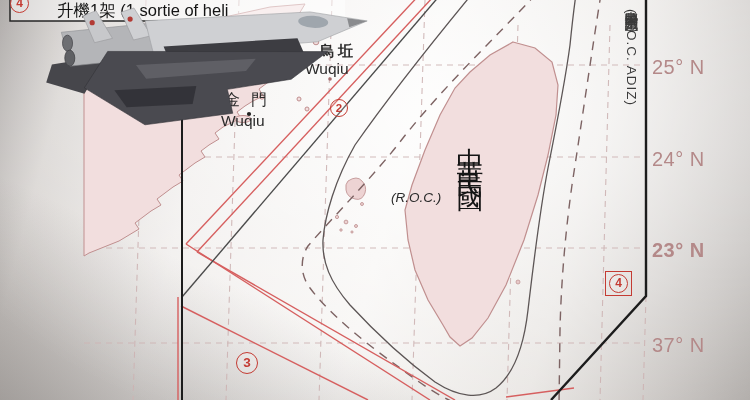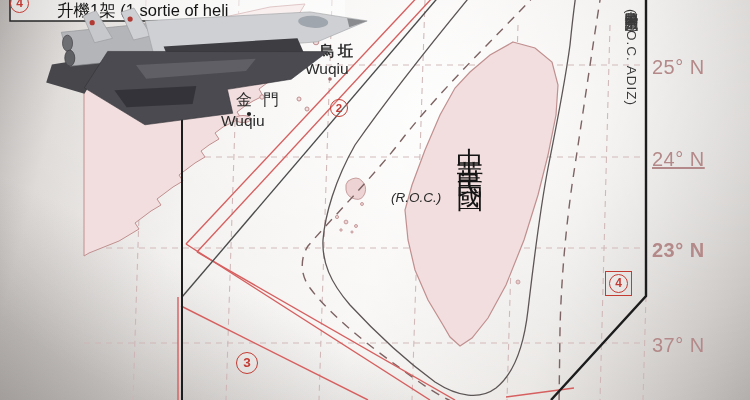--- a/index.html
+++ b/index.html
@@ -105,30 +105,30 @@
     <path d="M10,-5 L10,21 L345,21" fill="none" stroke="#262626" stroke-width="1.5"></path>
 
     <circle cx="249" cy="114" r="2.1" fill="#222"></circle>
   </svg>
 
   <div id="caption-text">升機1架 (1 sortie of heli</div>
 
   <div class="lbl cjk" style="left:319px;top:42px;font-size:15px;letter-spacing:4px;font-weight:bold;">烏坵</div>
   <div class="lbl" style="left:305px;top:60px;font-size:15.5px;">Wuqiu</div>
 
-  <div class="lbl cjk" style="left:236px;top:90px;font-size:16px;letter-spacing:11px;">金門</div>
+  <div class="lbl cjk" style="left:224px;top:90px;font-size:16px;letter-spacing:11px;">金門</div>
   <div class="lbl" style="left:221px;top:112px;font-size:15.5px;">Wuqiu</div>
 
   <div class="lbl cjk vtext" style="left:452px;top:126px;font-size:27px;letter-spacing:13px;color:#151515;">中華民國</div>
   <div class="lbl" style="left:391px;top:190px;font-size:13.5px;color:#2a2a2a;font-style:italic;">(R.O.C.)</div>
 
   <div class="lbl vtext" style="left:622px;top:0px;height:260px;font-size:13.5px;color:#3a3a3a;letter-spacing:1px;">中華民國防空識別區(R.O.C. ADIZ)</div>
 
   <div class="latlab" style="top:56px;">25° N</div>
-  <div class="latlab" style="top:148px;text-decoration:underline;">24° N</div>
+  <div class="latlab" style="top:148px;">24° N</div>
   <div class="latlab" style="top:239px;font-weight:bold;">23° N</div>
   <div class="latlab" style="top:334px;">37° N</div>
 
   <div class="marker" style="left:10px;top:-6px;width:17px;height:17px;font-size:12px;line-height:17px;">4</div>
   <div class="marker" style="left:330px;top:99px;width:16px;height:16px;font-size:11.5px;line-height:16px;">2</div>
   <div class="marker" style="left:236px;top:352px;width:20px;height:20px;font-size:13.5px;line-height:20px;">3</div>
   <div id="marker-4-box" style="left:605px;top:271px;width:25px;height:23px;">
     <div class="marker" style="left:3px;top:2px;width:17px;height:17px;font-size:12px;line-height:17px;">4</div>
   </div>
 

